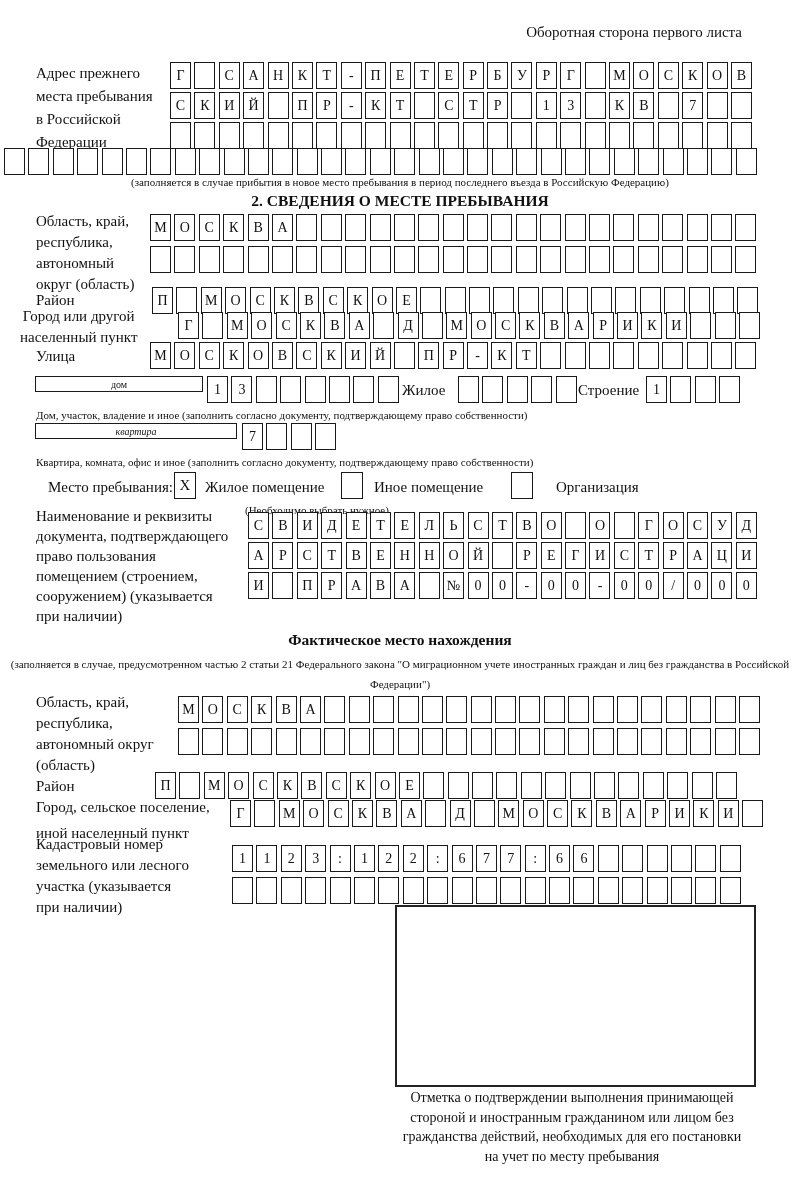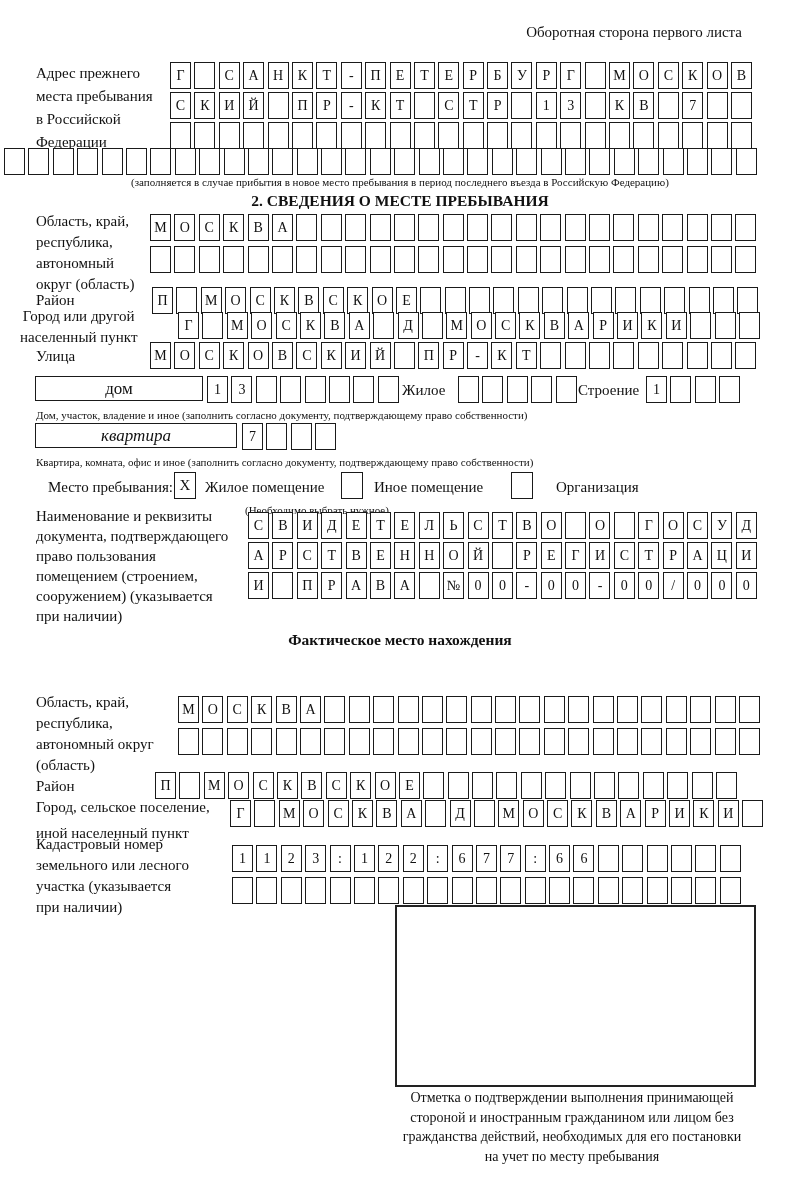--- a/index.html
+++ b/index.html
@@ -6,22 +6,22 @@
   .page{position:relative;width:800px;height:1180px;background:#fff;overflow:hidden;
         font-family:"Liberation Serif",serif;color:#111;}
   .t{position:absolute;font-size:15px;white-space:nowrap;line-height:20px;}
   .ml{white-space:pre-line;}
   .cap{font-size:11px;}
   .center{left:0;width:100%;text-align:center;white-space:normal;}
   .title{position:absolute;left:0;width:100%;text-align:center;font-weight:bold;font-size:15.5px;}
   .boxrow{position:absolute;display:flex;gap:3.4px;}
   .char-box{width:21px;height:27px;border:1.5px solid #1a1a1a;box-sizing:border-box;flex:0 0 auto;
             display:flex;align-items:center;justify-content:center;font-size:14px;background:#fff;}
-  .typebox{position:absolute;height:25px;border:1.5px solid #1a1a1a;box-sizing:border-box;
-           display:flex;align-items:center;justify-content:center;font-size:17px;}
+  .typebox{position:absolute;height:16px;border:1.5px solid #1a1a1a;box-sizing:border-box;
+           display:flex;align-items:center;justify-content:center;font-size:10px;}
   .checkbox{position:absolute;width:22px;height:27px;border:1.5px solid #1a1a1a;box-sizing:border-box;
             display:flex;align-items:center;justify-content:center;font-size:15px;}
   .stamp{position:absolute;border:2px solid #222;background:#fff;}
 </style>
 </head>
 <body>
 
 <div class="page">
 
   <div class="t" style="right:58px;top:22px;">Оборотная сторона первого листа</div>
@@ -407,20 +407,22 @@
       <span class="char-box">-</span>
       <span class="char-box">0</span>
       <span class="char-box">0</span>
       <span class="char-box">/</span>
       <span class="char-box">0</span>
       <span class="char-box">0</span>
       <span class="char-box">0</span>
     </div>
 
   <div class="title" style="top:631px;">Фактическое место нахождения</div>
+  <div class="t cap center ml" style="top:654px;line-height:20px;">(заполняется в случае, предусмотренном частью 2 статьи 21 Федерального закона
+"О миграционном учете иностранных граждан и лиц без гражданства в Российской Федерации")</div>
 
   <div class="t ml" style="left:36px;top:692px;line-height:21px;">Область, край,
 республика,
 автономный округ
 (область)</div>
   <div class="boxrow" style="left:178px;top:696px;">
       <span class="char-box">М</span>
       <span class="char-box">О</span>
       <span class="char-box">С</span>
       <span class="char-box">К</span>

